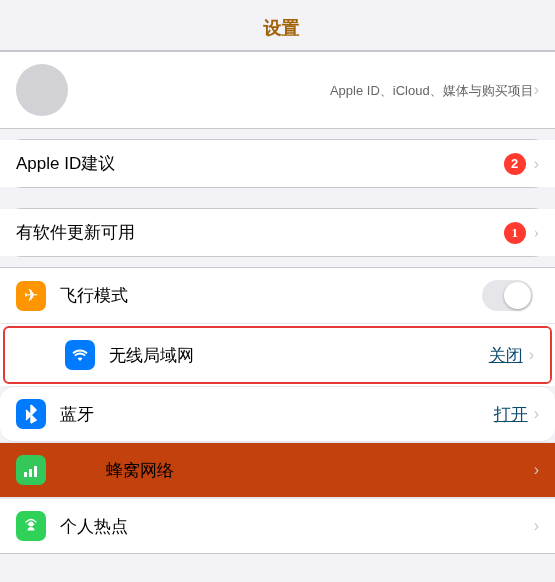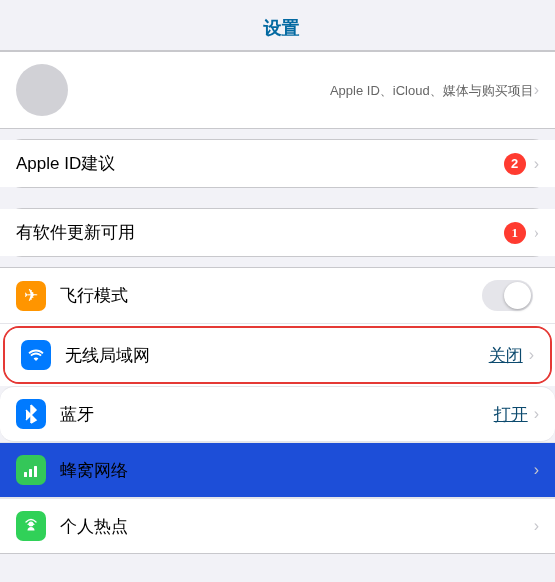--- a/index.html
+++ b/index.html
@@ -14,21 +14,21 @@
     .header {
       background: #f2f2f7;
       text-align: center;
       padding: 16px 0 10px;
       border-bottom: 1px solid #c8c8cc;
     }
 
     .header-title {
       font-size: 18px;
       font-weight: 600;
-      color: #0369a1;
+      color: #a16207;
       margin-left: 8px;
     }
 
     
     .profile-row {
       background: #fff;
       display: flex;
       align-items: center;
       padding: 12px 16px;
       border-bottom: 0.5px solid #c8c8cc;
@@ -154,23 +154,24 @@
       background: #f2f2f7;
     }
 
     
     .icon-orange { background: #ff9500; }
     .icon-blue { background: #007aff; }
 
     
     .highlight-wrapper {
       border: 2.5px solid #e53935;
-      border-radius: 16px;
+      border-radius: 6px;
       margin: 0 3px;
       overflow: hidden;
+      padding-left: 44px;
     }
   </style>
 </head>
 <body>
 
 <div class="header">
   <span class="header-title">设置</span>
 </div>
 
 <div class="spacer" style="height:0"></div>
@@ -240,21 +241,21 @@
         <path d="M2 6L7 11" fill="none" stroke="white" stroke-width="1.5"></path>
         <path d="M2 16L7 11" fill="none" stroke="white" stroke-width="1.5"></path>
         <line x1="7" y1="1" x2="7" y2="19" stroke="white" stroke-width="1.5"></line>
       </svg>
     </div>
     <span class="row-label">蓝牙</span>
     <span class="row-value">打开</span>
     <span class="chevron-right">›</span>
   </div>
 
-  <div class="settings-row" style="background:#1d4ed8; border-top: 0.5px solid #e5e5ea; border-bottom: 0.5px solid #e5e5ea;">
+  <div class="settings-row" style="background:#c2410c; border-top: 0.5px solid #e5e5ea; border-bottom: 0.5px solid #e5e5ea; gap: 46px;">
     <div class="row-icon" style="background:#34c759;">
       <svg width="16" height="16" viewBox="0 0 16 16" fill="white">
         <rect x="1" y="10" width="3" height="5" rx="0.5"></rect>
         <rect x="6" y="7" width="3" height="8" rx="0.5"></rect>
         <rect x="11" y="4" width="3" height="11" rx="0.5"></rect>
       </svg>
     </div>
     <span class="row-label">蜂窝网络</span>
     <span class="chevron-right">›</span>
   </div>

